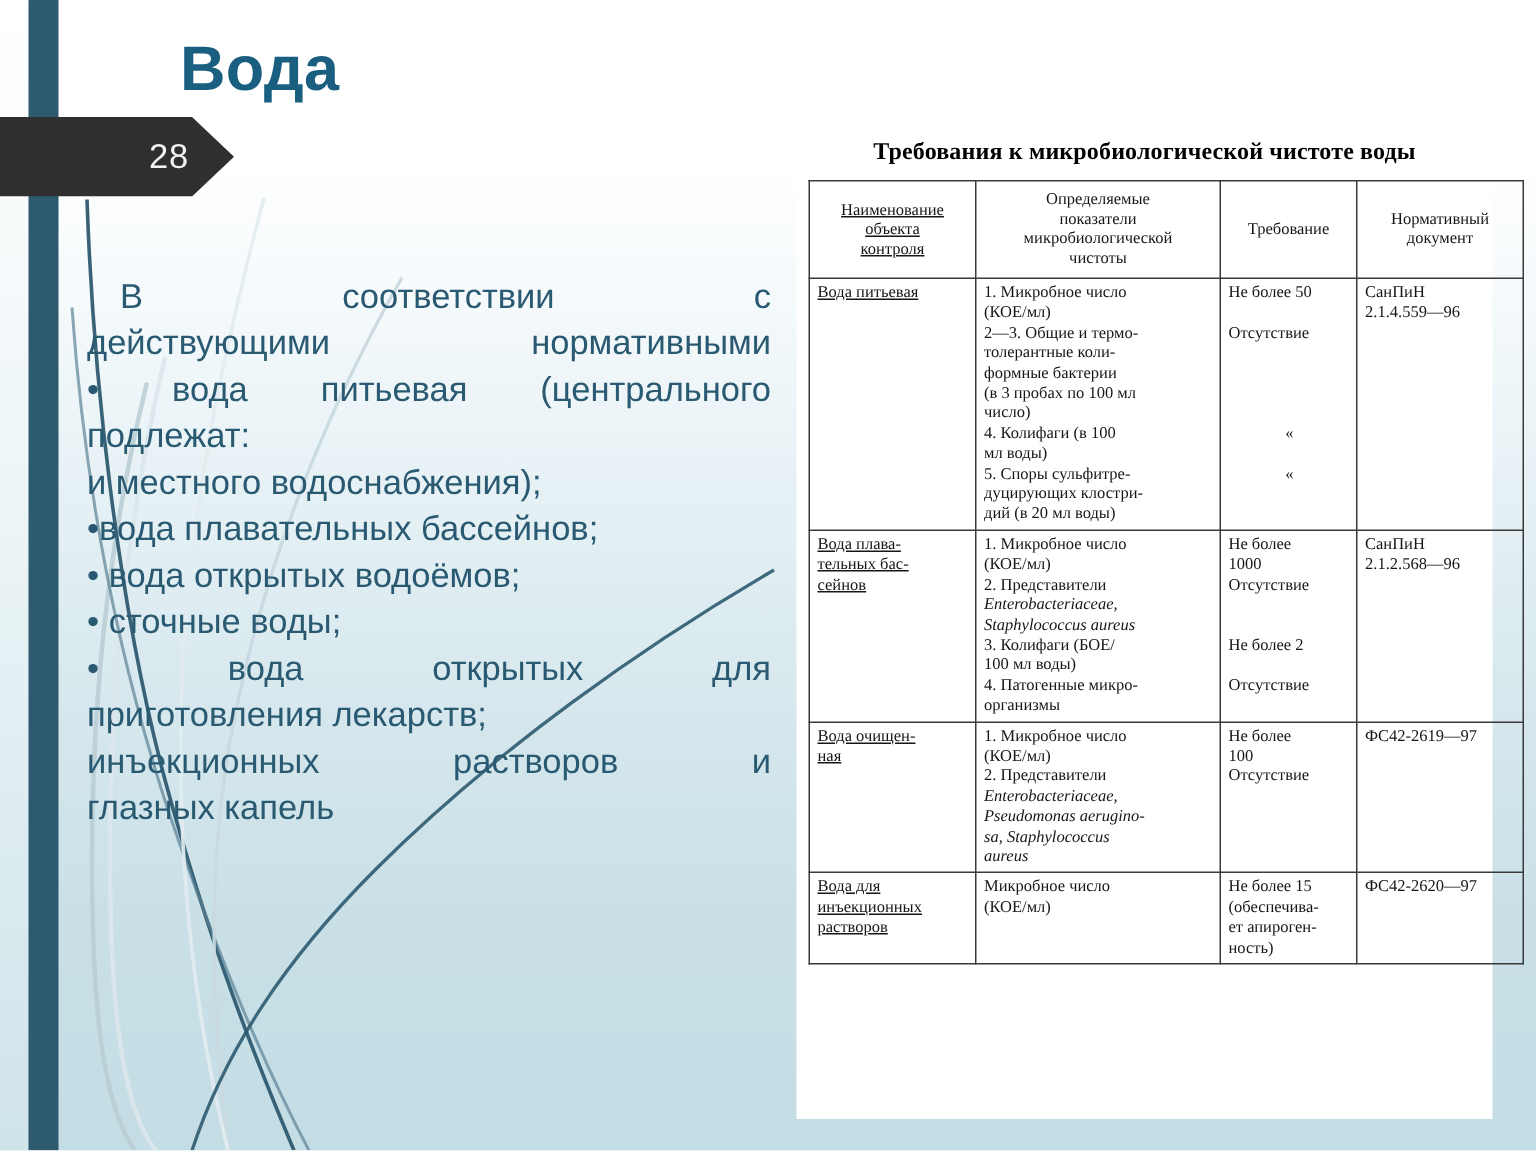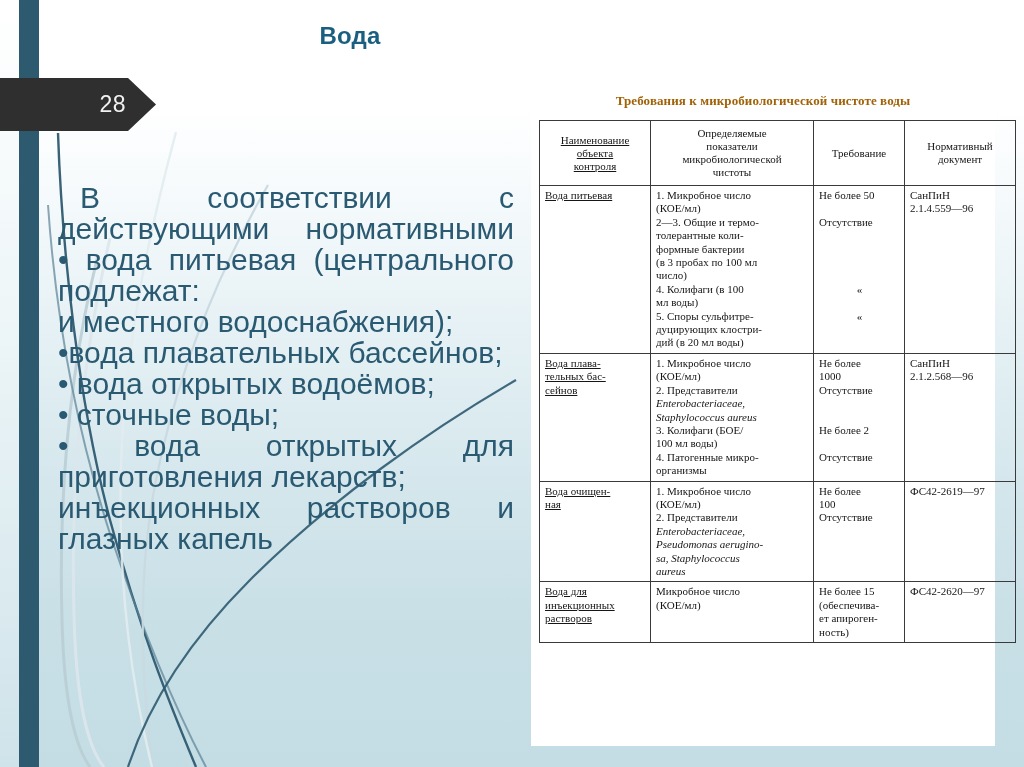--- a/index.html
+++ b/index.html
@@ -77,37 +77,36 @@
     font-family: "Liberation Sans", sans-serif;
     letter-spacing: 0.5px;
   }
 
   
   .slide-title {
     position: absolute;
     left: 120px;
     top: 22px;
     width: 460px;
-    text-align: center;
     font-family: "Liberation Sans", sans-serif;
     font-weight: bold;
-    font-size: 24px;
+    font-size: 42px;
     color: #1b5f80;
     letter-spacing: 0.2px;
   }
 
   
   .body-block {
     position: absolute;
     left: 58px;
     top: 182px;
     width: 456px;
     color: #2a5a72;
     font-family: "Liberation Sans", sans-serif;
-    font-size: 30px;
+    font-size: 23px;
     line-height: 31px;
   }
   .para {
     text-align: justify;
     text-align-last: justify;
     text-indent: 22px;
     margin: 0 0 0 0;
   }
   .bullet-line {
     text-align: justify;
@@ -128,22 +127,22 @@
     top: 76px;
     width: 464px;
     height: 670px;
     background: #ffffff;
     box-shadow: 0 0 0 0 rgba(0,0,0,0);
   }
   .table-caption {
     text-align: center;
     font-family: "Liberation Serif", serif;
     font-weight: bold;
-    font-size: 13px;
-    color: #a16207;
+    font-size: 16px;
+    color: #000000;
     padding-top: 17px;
     letter-spacing: 0.1px;
   }
   table.micro {
     position: absolute;
     left: 8px;
     top: 44px;
     width: 448px;
     border-collapse: collapse;
     font-family: "Liberation Serif", serif;

